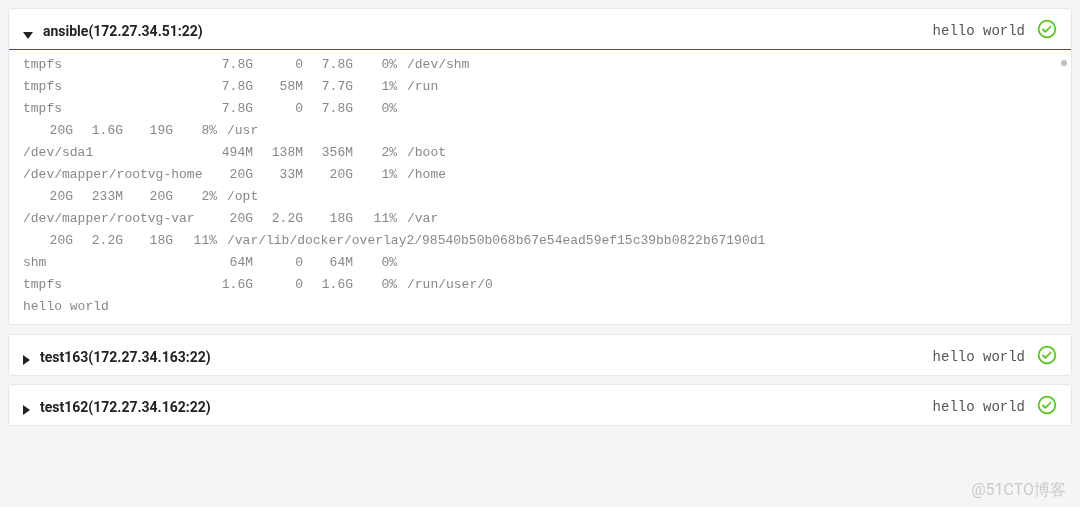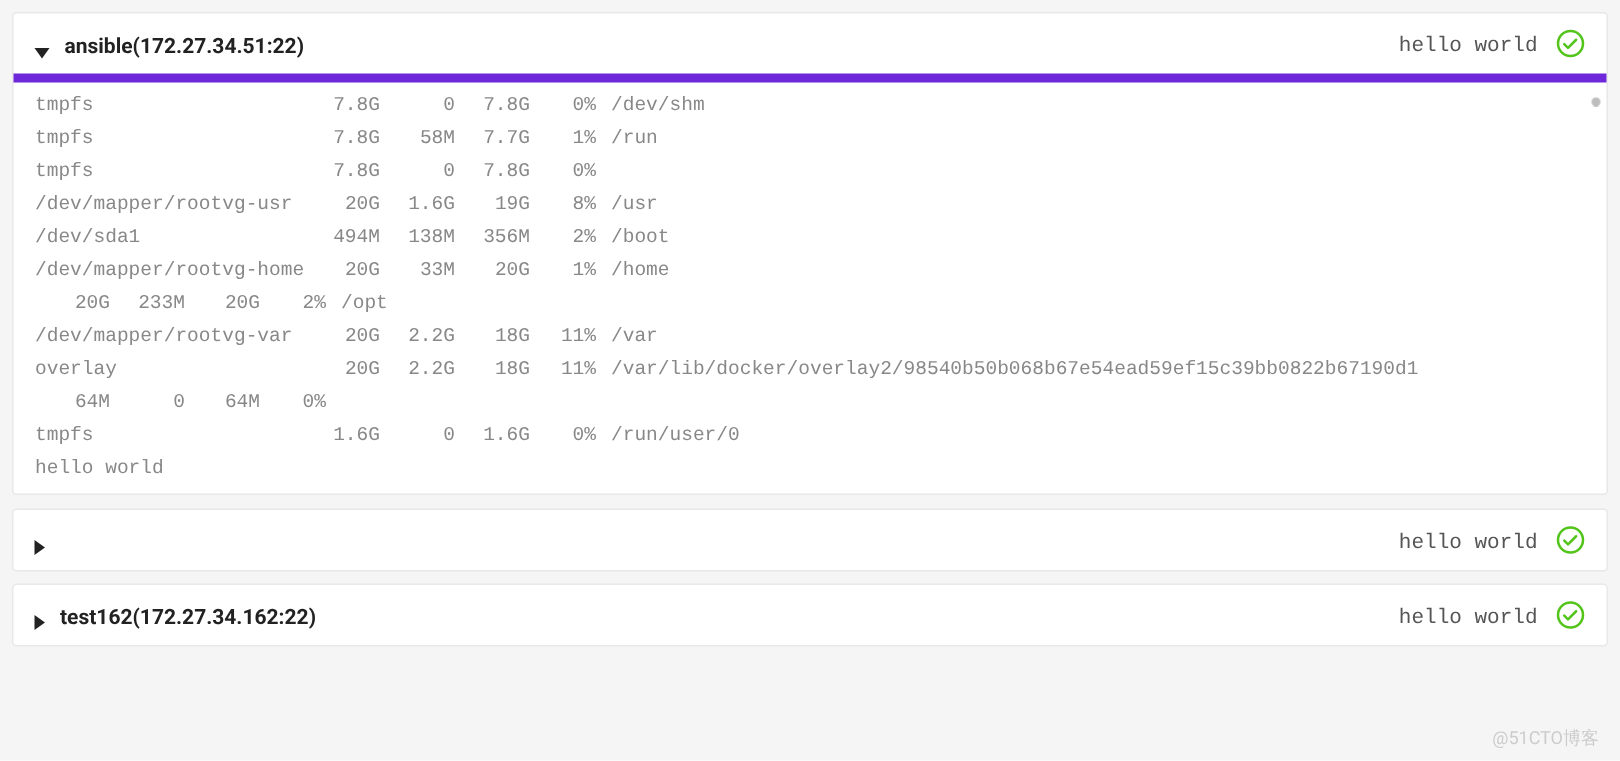--- a/index.html
+++ b/index.html
@@ -50,21 +50,21 @@
       margin-right: 12px;
       font-family: "SFMono-Regular", Consolas, "Liberation Mono", Menlo, monospace;
     }
     .check-icon {
       width: 20px;
       height: 20px;
       flex: 0 0 auto;
     }
     .check-icon svg { display: block; }
     .panel-body {
-      border-top: 6px solid #6d28d9;
+      border-top: 1px solid #6d28d9;
       position: relative;
     }
     .output-scroll {
       overflow-x: scroll;
       overflow-y: hidden;
       max-width: 100%;
     }
     .output {
       font-family: "SFMono-Regular", Consolas, "Liberation Mono", Menlo, monospace;
       font-size: 13px;
@@ -109,21 +109,21 @@
     }
     .outer-hscroll::-webkit-scrollbar { height: 14px; }
     .outer-hscroll::-webkit-scrollbar-track { background: #f5f5f5; }
     .outer-hscroll::-webkit-scrollbar-thumb { background: #d0d0d0; }
     .outer-hscroll-inner { width: 100.01%; height: 1px; }
     .watermark {
       position: fixed;
       right: 14px;
       bottom: 6px;
       color: #ccc;
-      font-size: 12px;
+      font-size: 16px;
       pointer-events: none;
       margin-left: 28px;
     }
   </style>
 </head>
 <body>
 
 <div class="panel">
   <div class="panel-header">
     <span class="caret caret-down"></span>
@@ -159,21 +159,20 @@
             <span class="col-mount">/run</span>
           </div>
           <div class="row">
             <span class="col-fs">tmpfs</span>
             <span class="col-num">7.8G</span>
             <span class="col-num">0</span>
             <span class="col-num">7.8G</span>
             <span class="col-pct">0%</span>
           </div>
           <div class="row">
-            <span class="col-fs">/dev/mapper/rootvg-usr</span>
             <span class="col-num">20G</span>
             <span class="col-num">1.6G</span>
             <span class="col-num">19G</span>
             <span class="col-pct">8%</span>
             <span class="col-mount">/usr</span>
           </div>
           <div class="row">
             <span class="col-fs">/dev/sda1</span>
             <span class="col-num">494M</span>
             <span class="col-num">138M</span>
@@ -198,28 +197,28 @@
           </div>
           <div class="row">
             <span class="col-fs">/dev/mapper/rootvg-var</span>
             <span class="col-num">20G</span>
             <span class="col-num">2.2G</span>
             <span class="col-num">18G</span>
             <span class="col-pct">11%</span>
             <span class="col-mount">/var</span>
           </div>
           <div class="row">
-            <span class="col-fs">overlay</span>
             <span class="col-num">20G</span>
             <span class="col-num">2.2G</span>
             <span class="col-num">18G</span>
             <span class="col-pct">11%</span>
             <span class="col-mount">/var/lib/docker/overlay2/98540b50b068b67e54ead59ef15c39bb0822b67190d1</span>
           </div>
           <div class="row">
+            <span class="col-fs">shm</span>
             <span class="col-num">64M</span>
             <span class="col-num">0</span>
             <span class="col-num">64M</span>
             <span class="col-pct">0%</span>
           </div>
           <div class="row">
             <span class="col-fs">tmpfs</span>
             <span class="col-num">1.6G</span>
             <span class="col-num">0</span>
             <span class="col-num">1.6G</span>
@@ -235,20 +234,23 @@
   </div>
 </div>
 
 <div class="outer-hscroll">
   <div class="outer-hscroll-inner"></div>
 </div>
 
 <div class="panel">
   <div class="panel-header">
     <span class="caret caret-right"></span>
+    <span class="host-title">
+      <span>test163</span>(<span>172.27.34.163:22</span>)
+    </span>
     <span class="spacer"></span>
     <span class="status-text">hello world</span>
     <span class="check-icon">
       <svg viewBox="0 0 24 24" width="20" height="20">
           <circle cx="12" cy="12" r="10" fill="none" stroke="#52c41a" stroke-width="2"></circle>
           <path d="M7 12.5l3 3 6.5-6.5" fill="none" stroke="#52c41a" stroke-width="2" stroke-linecap="round" stroke-linejoin="round"></path>
         </svg>
     </span>
   </div>
 </div>

